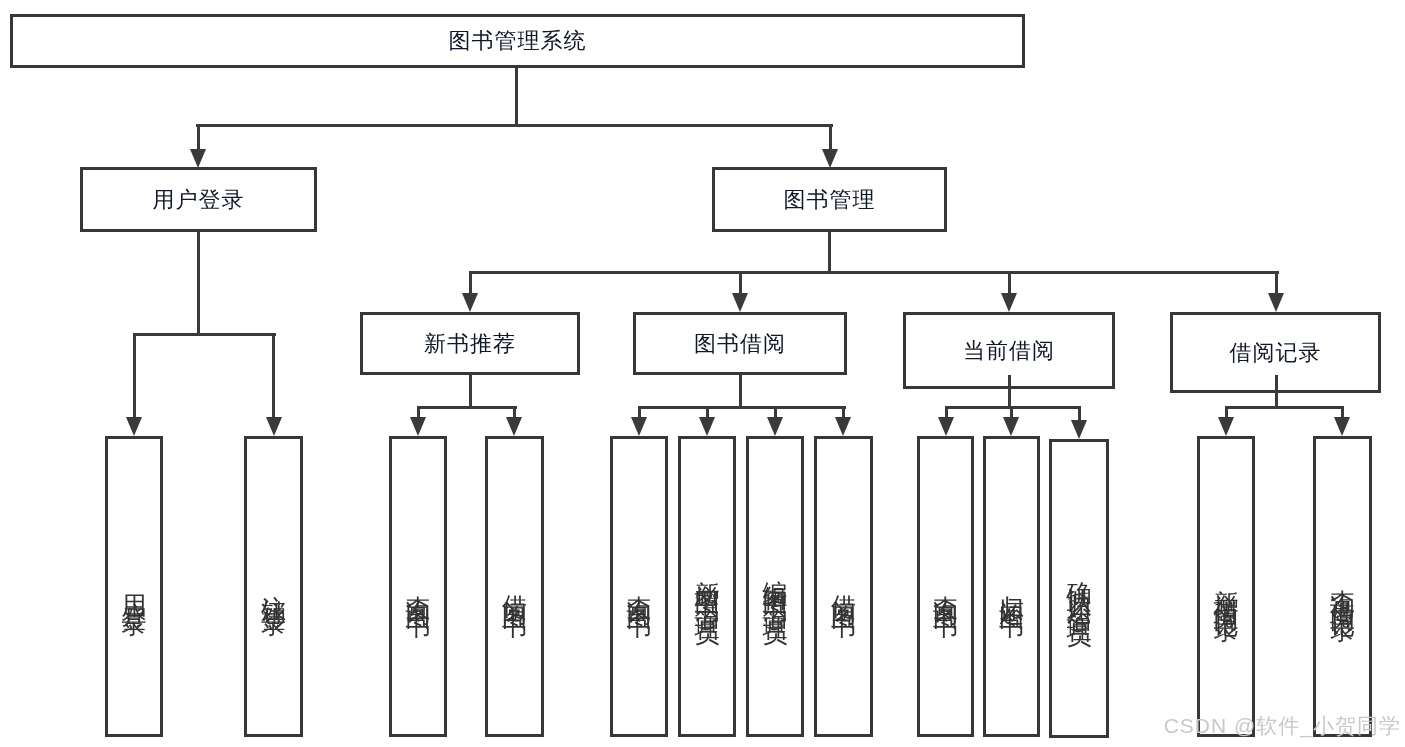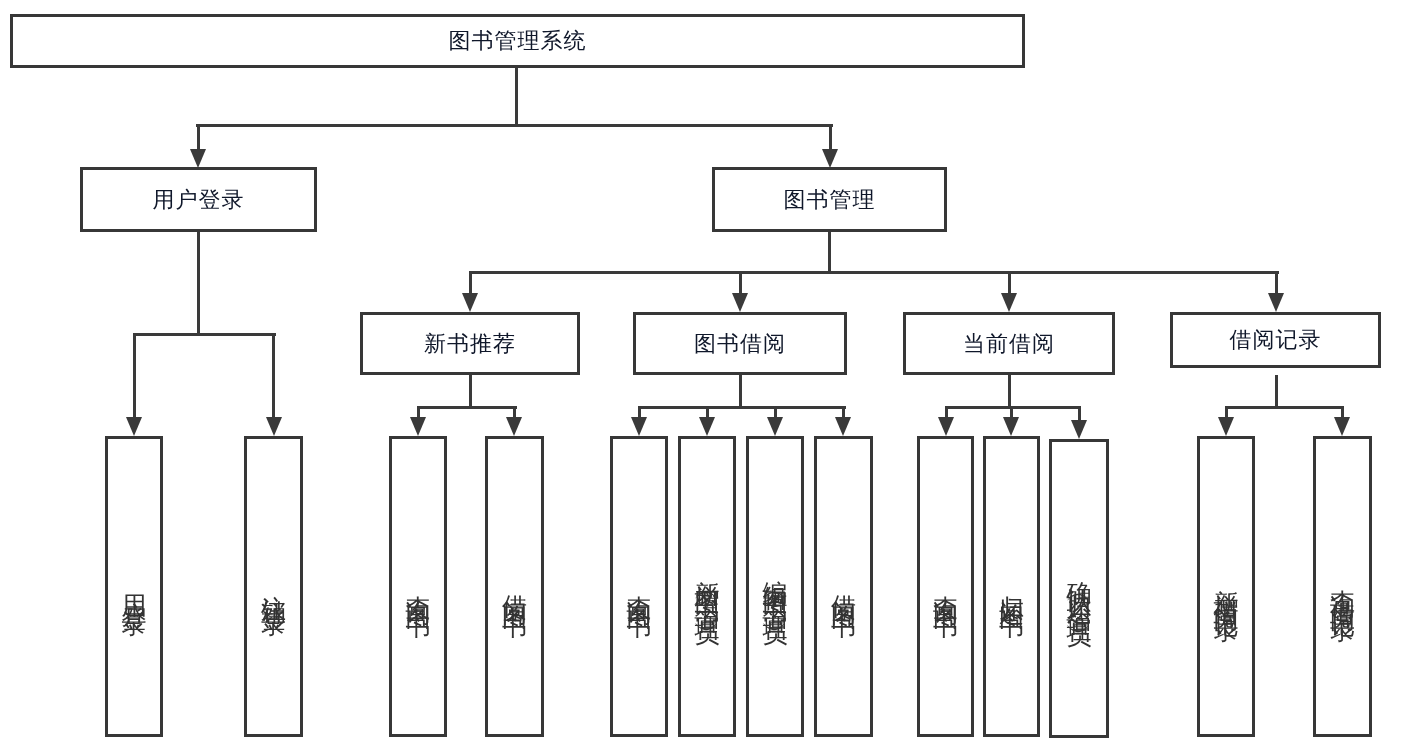--- a/index.html
+++ b/index.html
@@ -25,22 +25,22 @@
   .arrow{position:absolute;width:0;height:0;
          border-left:8px solid transparent;border-right:8px solid transparent;
          border-top:19px solid #3a3a3a;}
 
   
   #n-root {left:10px;  top:14px; width:1015px;height:54px;}
   #n-l2-0 {left:80px;  top:167px;width:237px; height:65px;}
   #n-l2-1 {left:712px; top:167px;width:235px; height:65px;}
   #n-l3-0 {left:360px; top:312px;width:220px; height:63px;}
   #n-l3-1 {left:633px; top:312px;width:214px; height:63px;}
-  #n-l3-2 {left:903px; top:312px;width:212px; height:63px;}
-  #n-l3-3 {left:1170px;top:312px;width:211px; height:56px;text-align:right;}
+  #n-l3-2 {left:903px; top:312px;width:212px; height:77px;}
+  #n-l3-3 {left:1170px;top:312px;width:211px; height:81px;text-align:right;}
   .leaf   {top:436px;height:301px;}
   #f0 {left:105px; width:58px;}
   #f1 {left:244px; width:59px;}
   #f2 {left:389px; width:58px;}
   #f3 {left:485px; width:59px;}
   #f4 {left:610px; width:58px;}
   #f5 {left:678px; width:58px;}
   #f6 {left:746px; width:58px;}
   #f7 {left:814px; width:59px;}
   #f8 {left:917px; width:57px;}
@@ -173,13 +173,14 @@
   <div class="vl" style="left:1078px;top:406px;height:15px;"></div>
   <div class="arrow" style="left:1071px;top:420px;"></div>
 
   <div class="vl" style="left:1275px;top:375px;height:34px;"></div>
   <div class="hl" style="left:1225px;top:406px;width:119px;"></div>
   <div class="vl" style="left:1225px;top:406px;height:12px;"></div>
   <div class="arrow" style="left:1218px;top:417px;"></div>
   <div class="vl" style="left:1341px;top:406px;height:12px;"></div>
   <div class="arrow" style="left:1334px;top:417px;"></div>
 
+  <div class="watermark">CSDN @软件_小贺同学</div>
 </div>
 
 </body></html>

